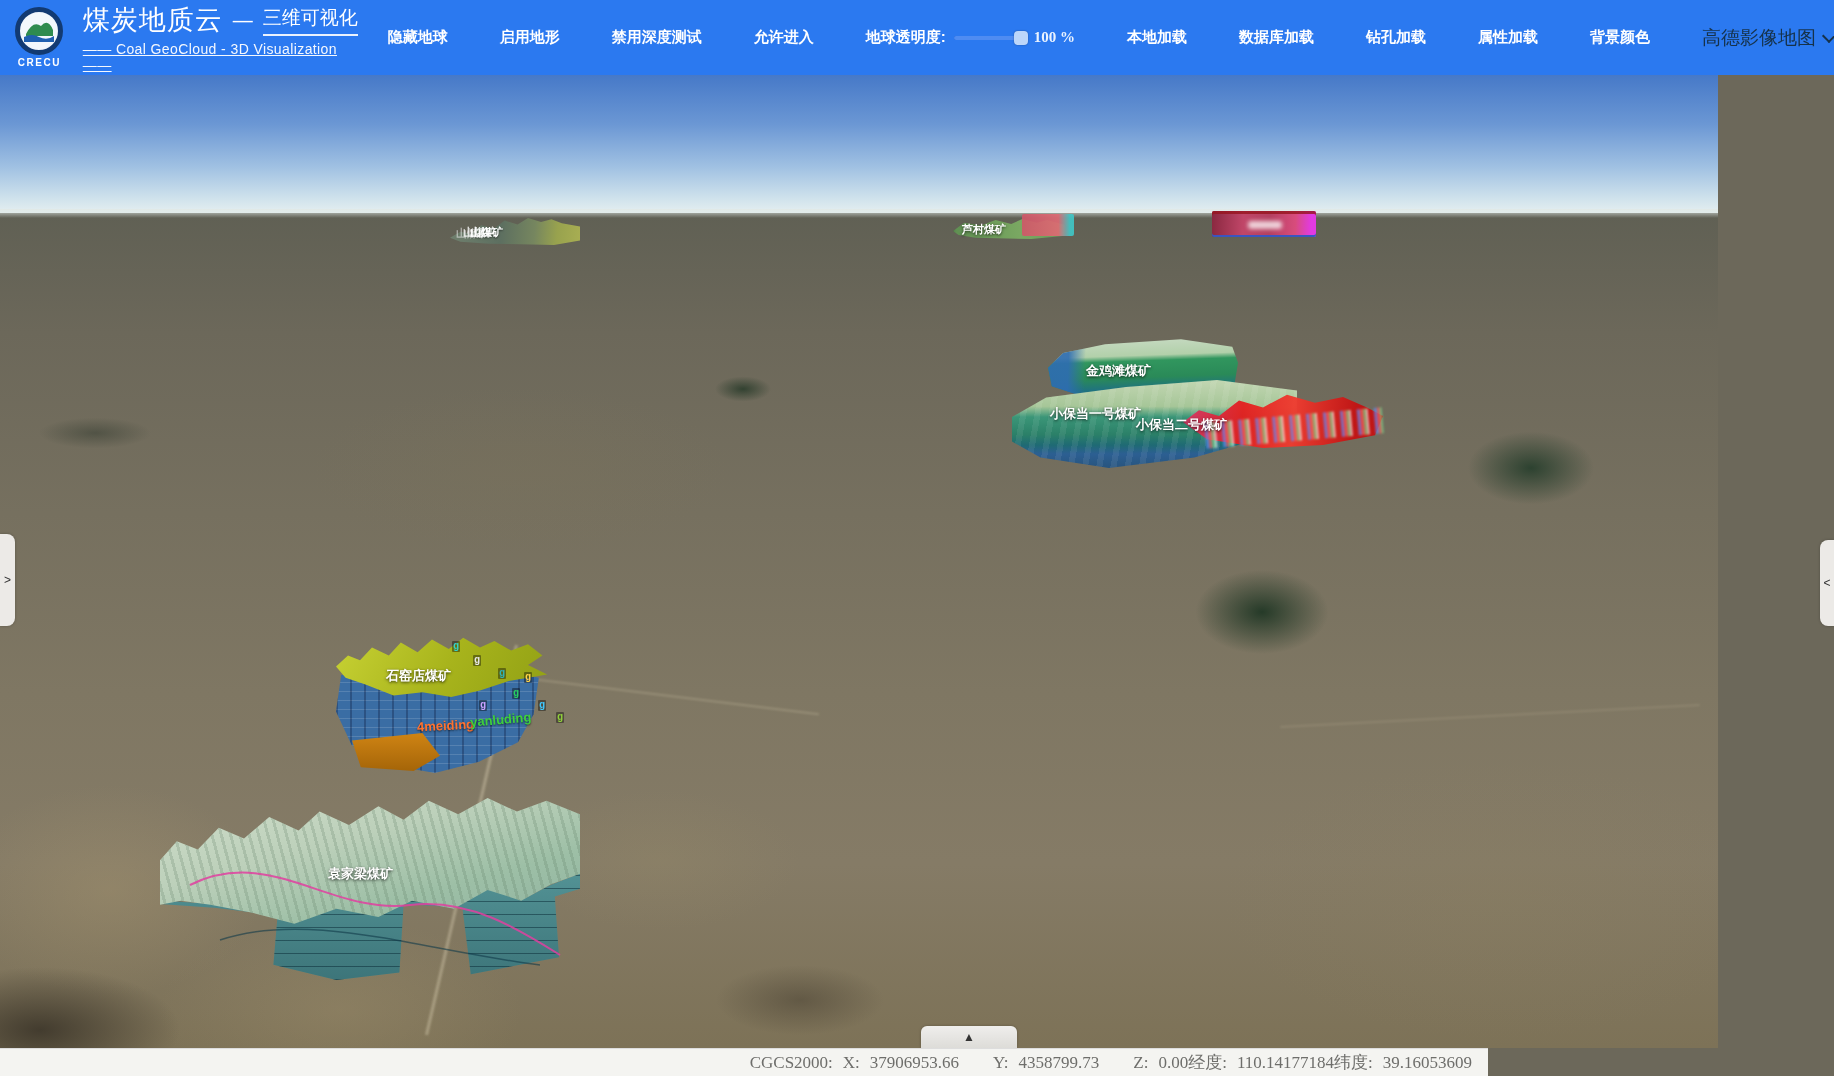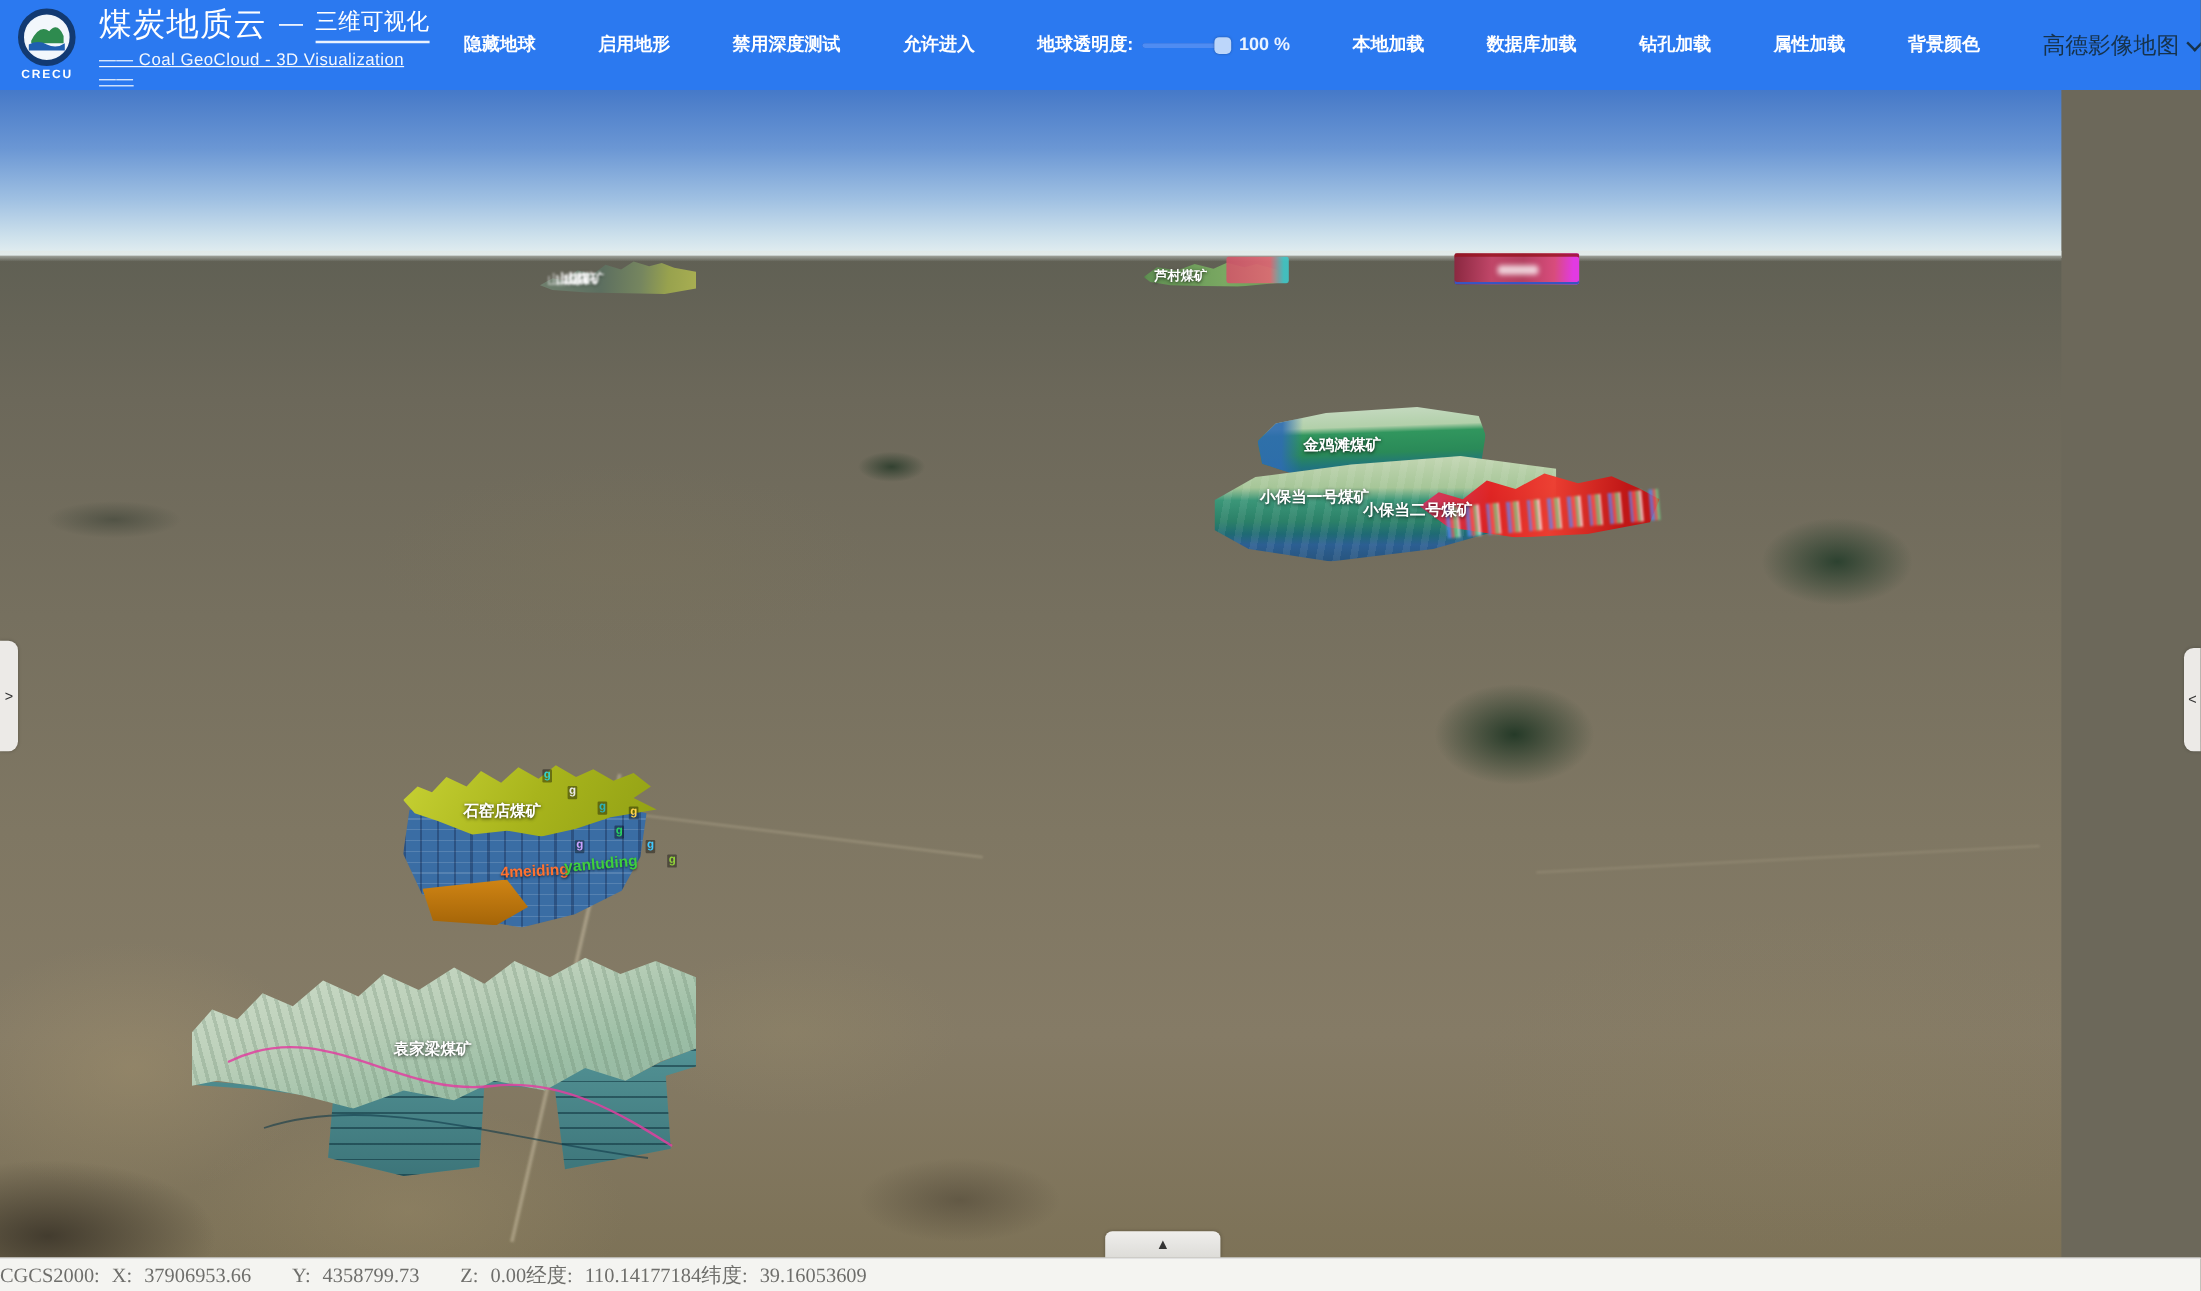--- a/index.html
+++ b/index.html
@@ -21,21 +21,21 @@
   .brand-sub-cn{font-size:19px;font-weight:normal;border-bottom:2px solid rgba(255,255,255,.9);padding-bottom:3px;}
   .brand-line2{font-size:14px;opacity:.95;margin-top:3px;letter-spacing:.4px;text-decoration:underline;}
   .nav{display:flex;align-items:center;gap:52px;margin-left:28px;white-space:nowrap;}
   .nav-btn{color:#fff;font-size:15px;font-weight:bold;cursor:pointer;}
   .transp{display:flex;align-items:center;gap:8px;color:#fff;font-size:15px;font-weight:bold;}
   .slider{position:relative;width:72px;height:14px;display:flex;align-items:center;cursor:pointer;}
   .slider-track{width:100%;height:4px;border-radius:2px;background:#1c56c4;}
   .slider-fill{position:absolute;left:0;top:5px;height:4px;border-radius:2px;background:#4f8cf2;width:100%;}
   .slider-thumb{position:absolute;right:-2px;top:0px;width:14px;height:14px;border-radius:4px;
                 background:#bcd6fa;box-shadow:0 0 2px rgba(0,0,0,.35);}
-  .transp-val{color:#eaf3ff;}
+  .transp-val{color:#eaf3ff;font-family:Liberation Serif, serif;}
   .basemap{display:flex;align-items:center;gap:8px;color:#16324a;font-size:19px;font-weight:normal;cursor:pointer;}
   .chev{width:8px;height:8px;border-right:2.5px solid #16324a;border-bottom:2.5px solid #16324a;
         transform:rotate(45deg);margin-top:-4px;}
 
   
   .scene{position:absolute;left:0;top:75px;width:1718px;height:973px;overflow:hidden;}
   .sky{position:absolute;left:0;top:0;width:100%;height:140px;
        background:linear-gradient(180deg,#4679c8 0%,#6b97d4 35%,#9fc0e2 65%,#cfe2ec 88%,#e8f1f1 100%);}
   .ground{position:absolute;left:0;top:138px;width:100%;height:835px;
     background:
@@ -136,24 +136,24 @@
 
   
   .edge-tab{position:absolute;background:#eceae7;color:#333;display:flex;align-items:center;
             justify-content:center;font-size:12px;cursor:pointer;z-index:40;box-shadow:0 0 3px rgba(0,0,0,.25);}
   .tab-left{left:0;top:534px;width:15px;height:92px;border-radius:0 8px 8px 0;}
   .tab-right{right:0;top:540px;width:14px;height:86px;border-radius:8px 0 0 8px;}
   .tab-bottom{left:921px;top:1026px;width:96px;height:22px;border-radius:6px 6px 0 0;
               background:linear-gradient(180deg,#efeeec,#dddcd8);}
 
   
-  .statusbar{position:absolute;left:0;top:1048px;width:1834px;height:28px;background:#f4f4f1;
+  .statusbar{position:absolute;left:0;top:1048px;width:1488px;height:28px;background:#f4f4f1;
              border-top:1px solid #ddd;box-sizing:border-box;z-index:45;
              font-family:"Liberation Serif","DejaVu Serif",serif;color:#6e6e6b;font-size:17px;
-             display:flex;align-items:center;justify-content:flex-start;white-space:nowrap;}
+             display:flex;align-items:center;justify-content:flex-end;white-space:nowrap;}
   .statusbar span{display:inline-block;}
   .sb-gap-s{margin-left:10px;} .sb-gap-m{margin-left:34px;} .sb-gap-l{}
   .sb-end{margin-right:16px;}
 </style>
 </head>
 <body>
 
 <div class="toolbar">
   <div class="logo-wrap">
     <div class="logo-circle">

